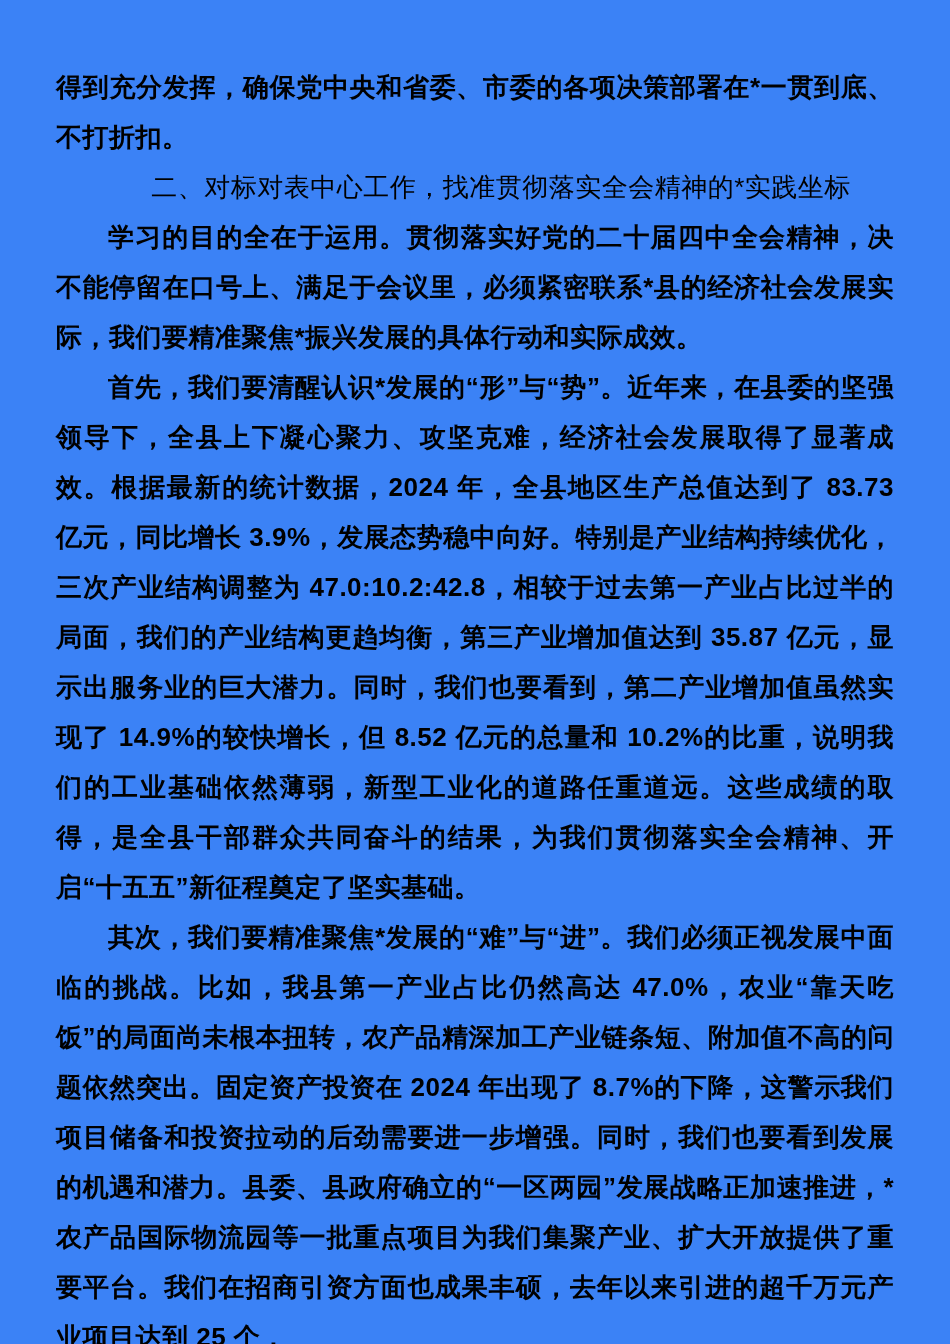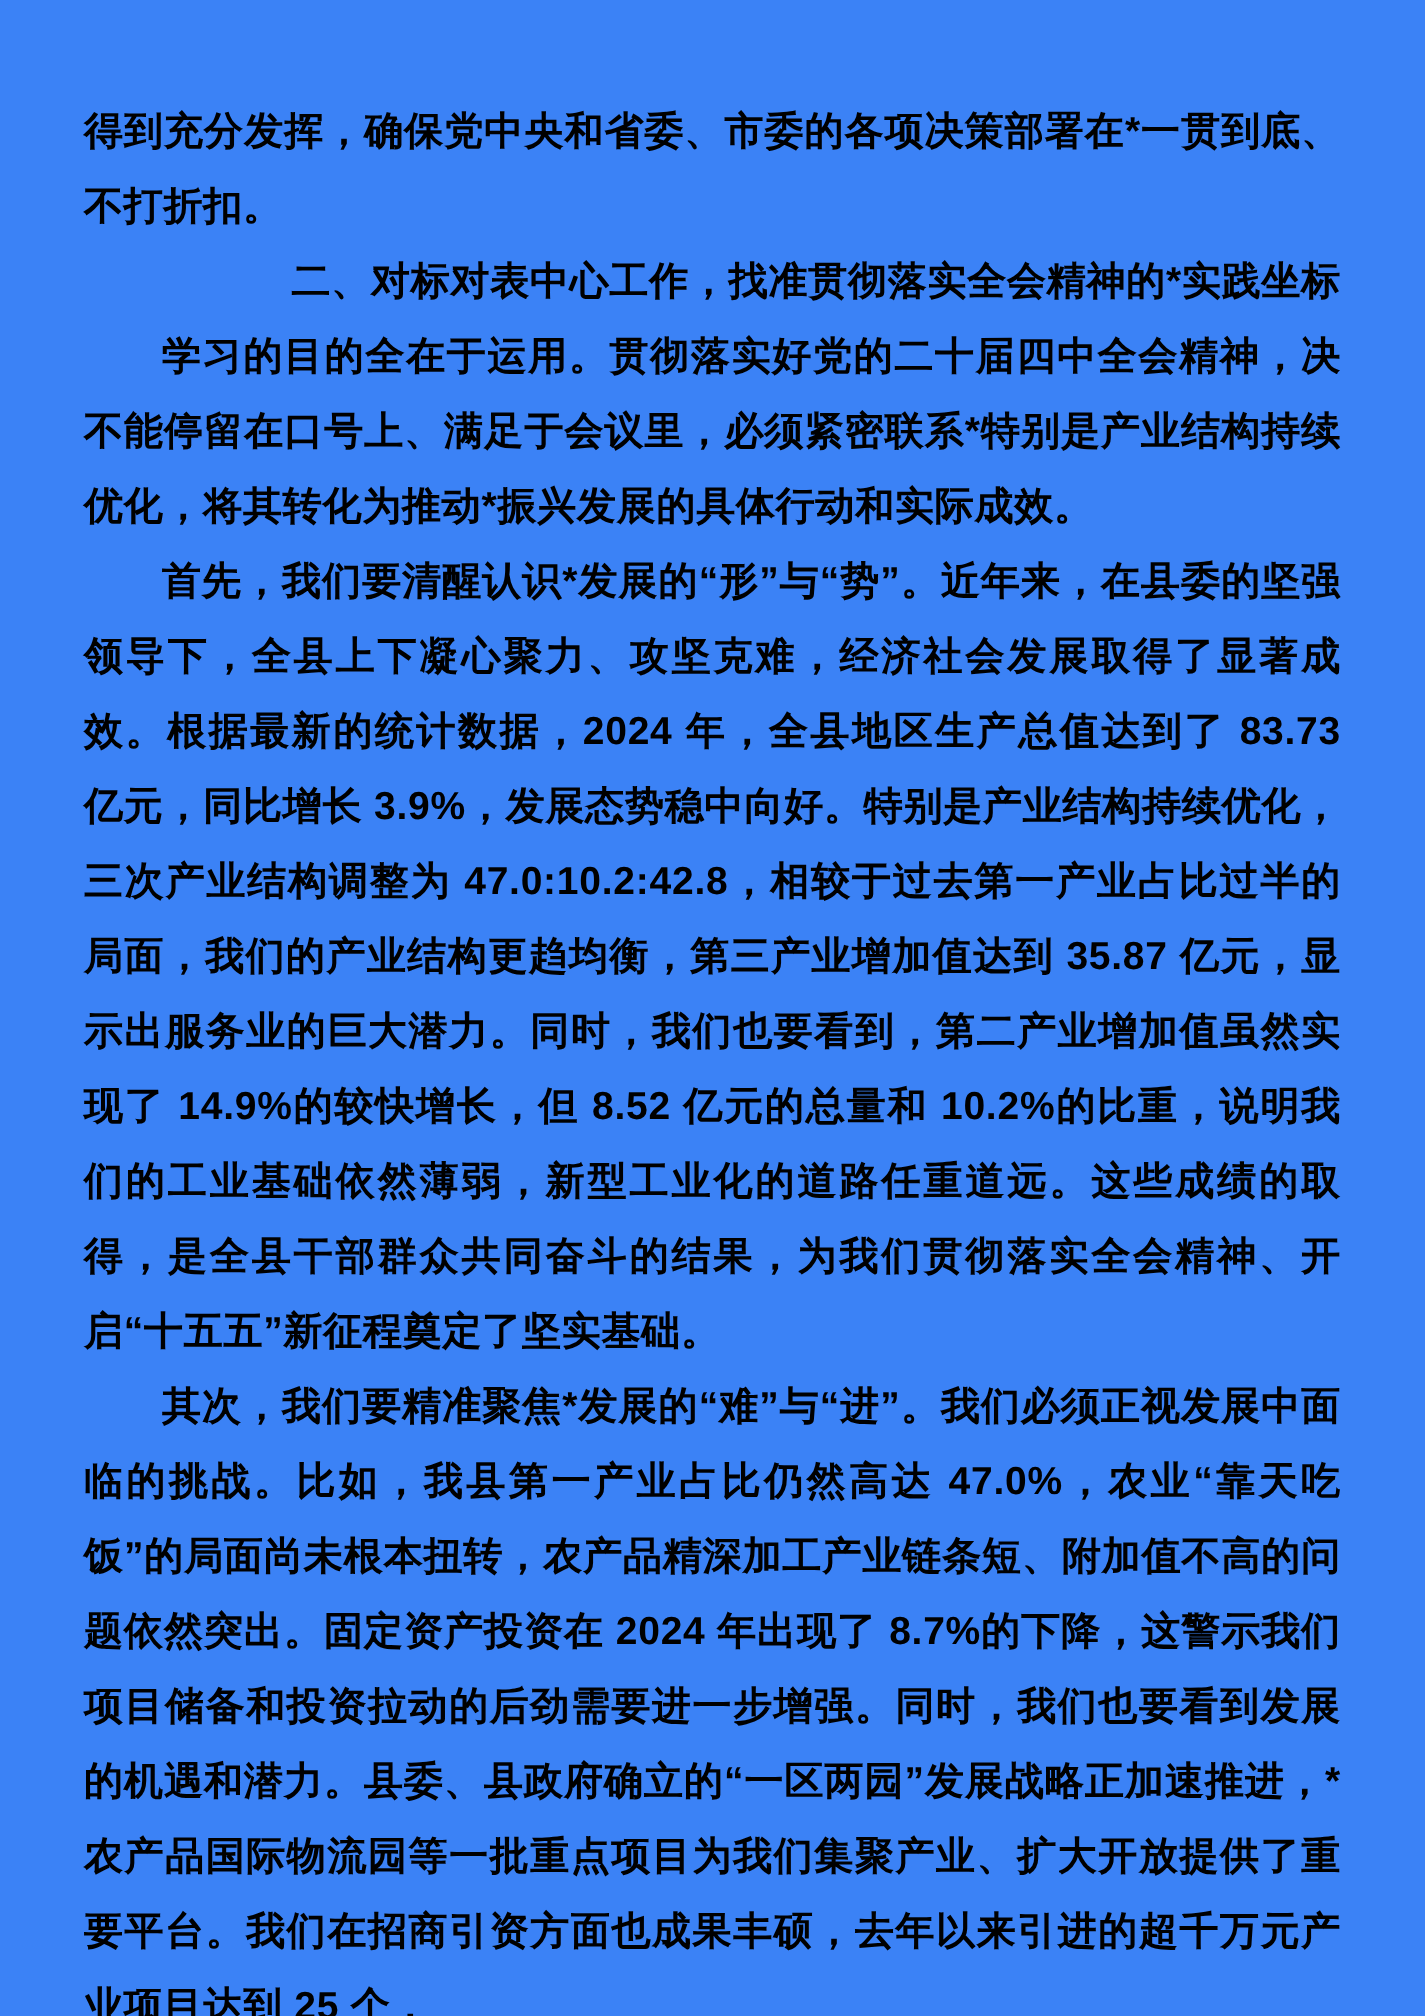--- a/index.html
+++ b/index.html
@@ -28,28 +28,28 @@
     line-height: 50px;
     color: #000000;
     text-align: justify;
     font-weight: 600;
     letter-spacing: 0.5px;
   }
   .doc-body p.indent {
     text-indent: 2em;
   }
   .doc-body p.heading {
-    font-weight: 700;
-    text-align: right;
+    font-weight: 400;
+    text-align: center;
   }
 </style>
 </head>
 <body>
 
 <div class="page">
   <div class="doc-body">
       <p class="">得到充分发挥，确保党中央和省委、市委的各项决策部署在*一贯到底、不打折扣。</p>
       <p class="heading indent">二、对标对表中心工作，找准贯彻落实全会精神的*实践坐标</p>
-      <p class="indent">学习的目的全在于运用。贯彻落实好党的二十届四中全会精神，决不能停留在口号上、满足于会议里，必须紧密联系*特别是产业结构持续优化，将其转化为推动*振兴发展的具体行动和实际成效。</p>
+      <p class="indent">学习的目的全在于运用。贯彻落实好党的二十届四中全会精神，决不能停留在口号上、满足于会议里，必须紧密联系*县的经济社会发展实际，我们要精准聚焦*振兴发展的具体行动和实际成效。</p>
       <p class="indent">首先，我们要清醒认识*发展的“形”与“势”。近年来，在县委的坚强领导下，全县上下凝心聚力、攻坚克难，经济社会发展取得了显著成效。根据最新的统计数据，2024 年，全县地区生产总值达到了 83.73 亿元，同比增长 3.9%，发展态势稳中向好。特别是产业结构持续优化，三次产业结构调整为 47.0:10.2:42.8，相较于过去第一产业占比过半的局面，我们的产业结构更趋均衡，第三产业增加值达到 35.87 亿元，显示出服务业的巨大潜力。同时，我们也要看到，第二产业增加值虽然实现了 14.9%的较快增长，但 8.52 亿元的总量和 10.2%的比重，说明我们的工业基础依然薄弱，新型工业化的道路任重道远。这些成绩的取得，是全县干部群众共同奋斗的结果，为我们贯彻落实全会精神、开启“十五五”新征程奠定了坚实基础。</p>
       <p class="indent">其次，我们要精准聚焦*发展的“难”与“进”。我们必须正视发展中面临的挑战。比如，我县第一产业占比仍然高达 47.0%，农业“靠天吃饭”的局面尚未根本扭转，农产品精深加工产业链条短、附加值不高的问题依然突出。固定资产投资在 2024 年出现了 8.7%的下降，这警示我们项目储备和投资拉动的后劲需要进一步增强。同时，我们也要看到发展的机遇和潜力。县委、县政府确立的“一区两园”发展战略正加速推进，*农产品国际物流园等一批重点项目为我们集聚产业、扩大开放提供了重要平台。我们在招商引资方面也成果丰硕，去年以来引进的超千万元产业项目达到 25 个，</p>
     </div>
 </div>
 
 </body></html>

